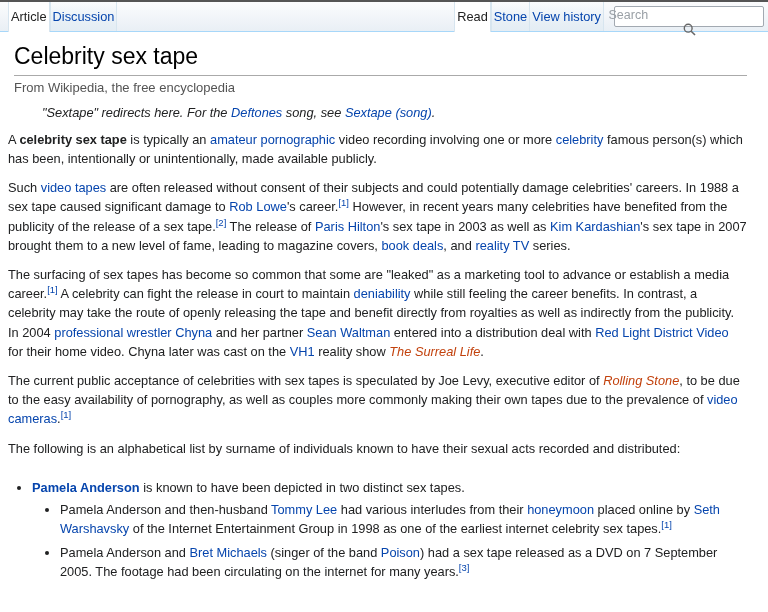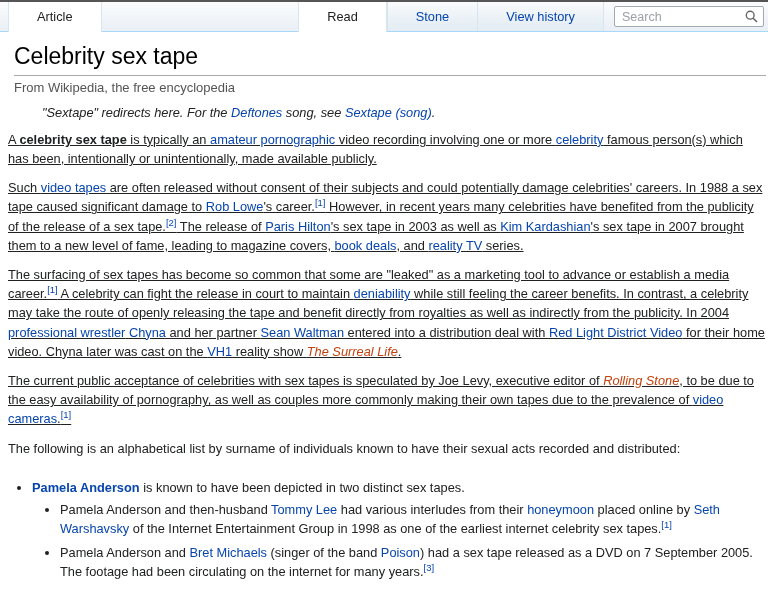--- a/index.html
+++ b/index.html
@@ -14,55 +14,55 @@
   
   .topbar {
     height:30px;
     background:linear-gradient(to bottom,#fbfcfd,#e9eff5);
     border-bottom:1px solid #a7d7f9;
     display:flex; justify-content:space-between; align-items:flex-end;
     padding-left:8px;
   }
   .tab-group { display:flex; align-items:flex-end; height:30px; }
   .tab {
-    font-size:12.8px; padding:8px 28px 7px;
+    font-size:12.8px; padding:8px 2px 7px;
     color:#0645ad; cursor:pointer; white-space:nowrap;
     background:linear-gradient(to bottom,rgba(255,255,255,.2),#e4edf4);
     border-left:1px solid #d7e5ef;
   }
   .tab:last-child { border-right:1px solid #d7e5ef; }
   .tab.active {
     background:#ffffff; color:#222;
     margin-bottom:-1px; padding-bottom:8px;
     border-left:1px solid #d7e5ef; border-right:1px solid #d7e5ef;
   }
   .right-controls { display:flex; align-items:flex-end; height:36px; }
   .search-box {
     display:flex; align-items:center;
     width:150px; height:21px;
     margin:4px 4px 4px 10px; padding:0 5px;
-    border:1px solid #a2a9b1; border-radius:2px; background:#fff;
+    border:1px solid #a2a9b1; border-radius:2px; background:#fff;flex-direction:column;
   }
   .search-box input {
     flex:1; border:none; outline:none; min-width:0;
     font-family:"Liberation Sans", sans-serif; font-size:12.5px; color:#222;
     background:transparent;
   }
   .search-box input::placeholder { color:#9aa0a6; }
   .search-icon svg { display:block; }
   
-  .content { padding:8px 2px 0 8px; background:#fff; }
+  .content { padding:8px 21px 0 8px; background:#fff; }
   h1.page-title {
     font-size:23px; font-weight:400; color:#000;
     margin:2px 0 0 6px; padding-bottom:3px;
     border-bottom:1px solid #aaa; line-height:1.3;
   }
   .site-sub { font-size:13px; color:#545454; margin:4px 0 10px 6px; }
   .hatnote { font-style:italic; margin:10px 0 10px 34px; }
-  p.body-para { margin:0 0 10px 0; line-height:1.5;text-decoration:underline; }
+  p.body-para { margin:0 0 10px 0; line-height:1.5; }
   h2.section-heading {
     font-size:19px; font-weight:400; color:#000;
     margin:16px 0 8px 0; padding-bottom:2px;
     border-bottom:1px solid #aaa;
     display:flex; justify-content:space-between; align-items:flex-end;
   }
   .edit-link { font-size:12px; color:#0645ad; cursor:pointer; padding-bottom:2px; }
   .list-intro { margin:0 0 20px 0; line-height:1.5; }
   ul.famous-list { margin:0; padding:0 0 0 24px; list-style:disc; }
   ul.famous-list li { margin-bottom:5px; line-height:1.5; }
@@ -78,20 +78,21 @@
     color:#0645ad; font-size:9.5px; line-height:0; cursor:pointer;
     vertical-align:super;
   }
 </style>
 </head>
 <body>
 
 <div class="topbar">
   <div class="tab-group">
     <div class="tab active">Article</div>
+    <div class="tab">Discussion</div>
   </div>
   <div class="right-controls">
     <div class="tab-group">
       <div class="tab active">Read</div>
       <div class="tab">Stone</div>
       <div class="tab">View history</div>
     </div>
     <div class="search-box">
       <input type="text" placeholder="Search" style="">
       <span class="search-icon">

